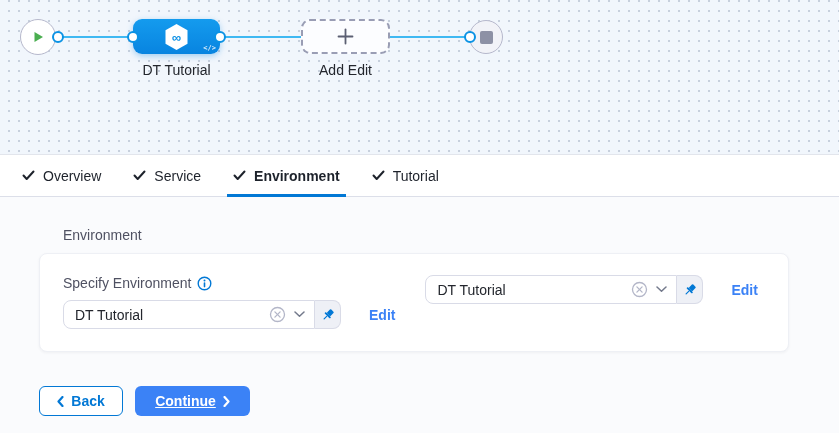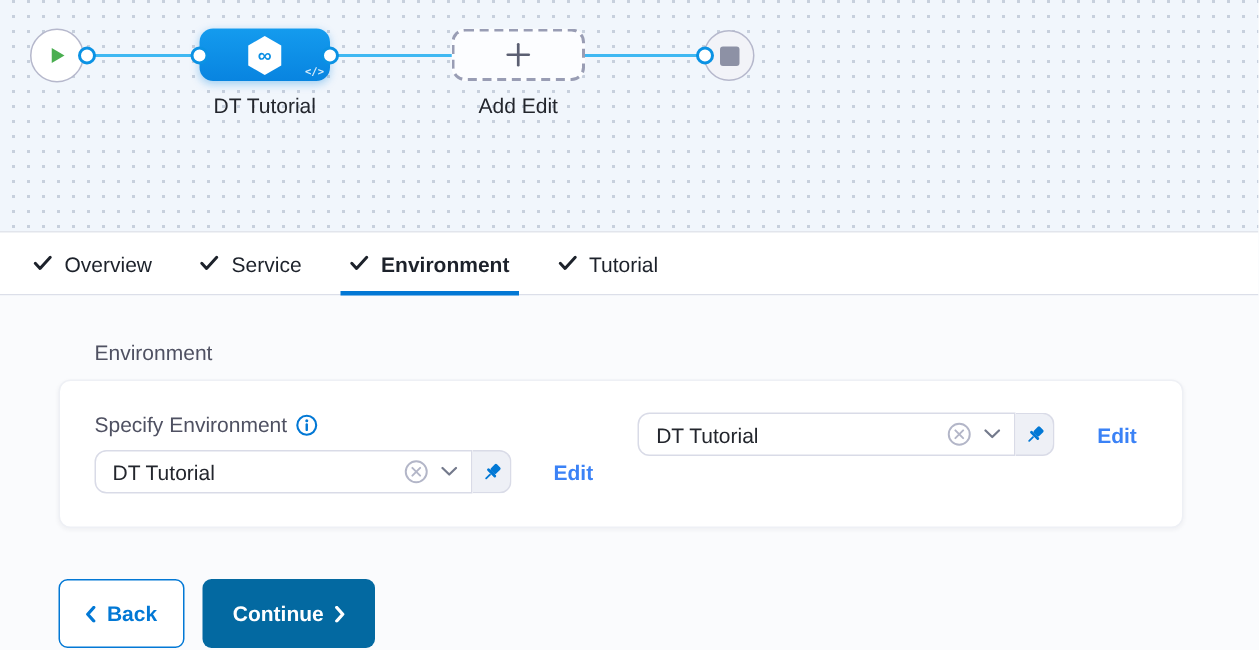--- a/index.html
+++ b/index.html
@@ -99,25 +99,25 @@
   .pin-btn {
     width:26px; border:1px solid #d9dbe7; border-left:none;
     border-radius:0 8px 8px 0; background:#eef0f6;
     display:flex; align-items:center; justify-content:center; cursor:pointer;
   }
   .edit-link { margin-left:28px; font-size:14px; font-weight:700; color:#3b82f6; text-decoration:none; cursor:pointer; }
 
   
   .footer { margin:34px 0 0 39px; display:flex; gap:12px; }
   .btn {
-    height:46px; border-radius:6px; font-family:inherit; font-size:14px; font-weight:700;
+    height:30px; border-radius:6px; font-family:inherit; font-size:14px; font-weight:700;
     display:inline-flex; align-items:center; justify-content:center; gap:7px; cursor:pointer;
   }
   .btn-back { width:84px; background:#fff; border:1.5px solid #0278d5; color:#0278d5; }
-  .btn-continue { width:115px; background:#0369a1; border:none; color:#fff; }
+  .btn-continue { width:115px; background:#3b82f6; border:none; color:#fff;text-decoration:underline; }
 </style>
 </head>
 <body>
 
 <div class="app">
 
   <div class="canvas">
     <div class="connector-line line-1"></div>
     <div class="connector-line line-2"></div>
     <div class="connector-line line-3"></div>

